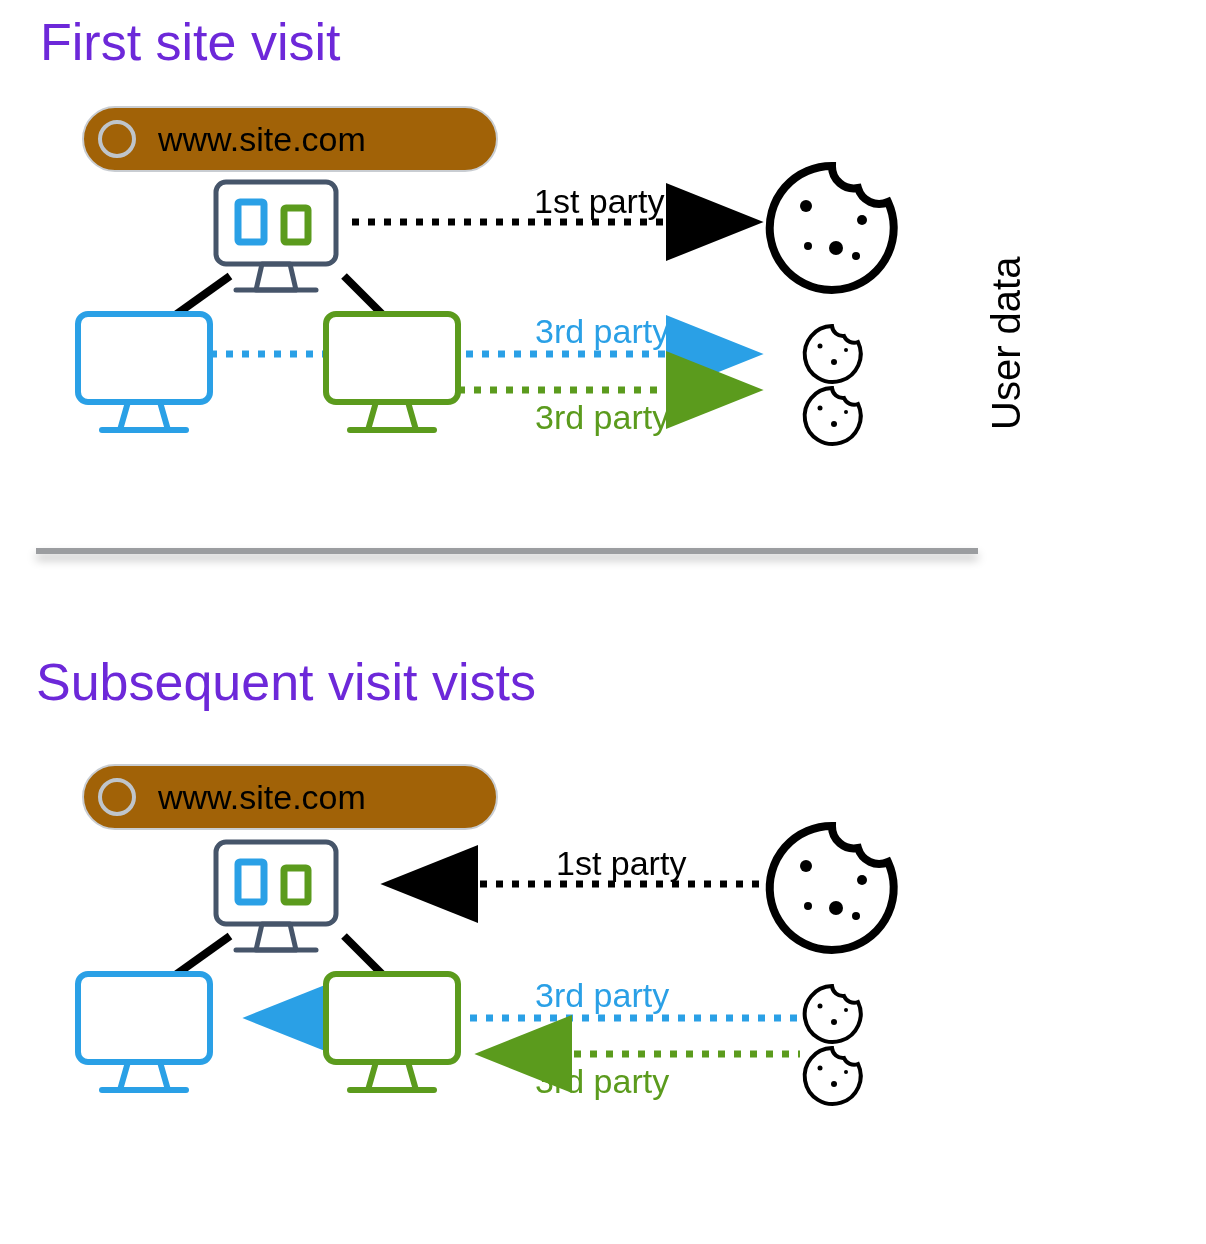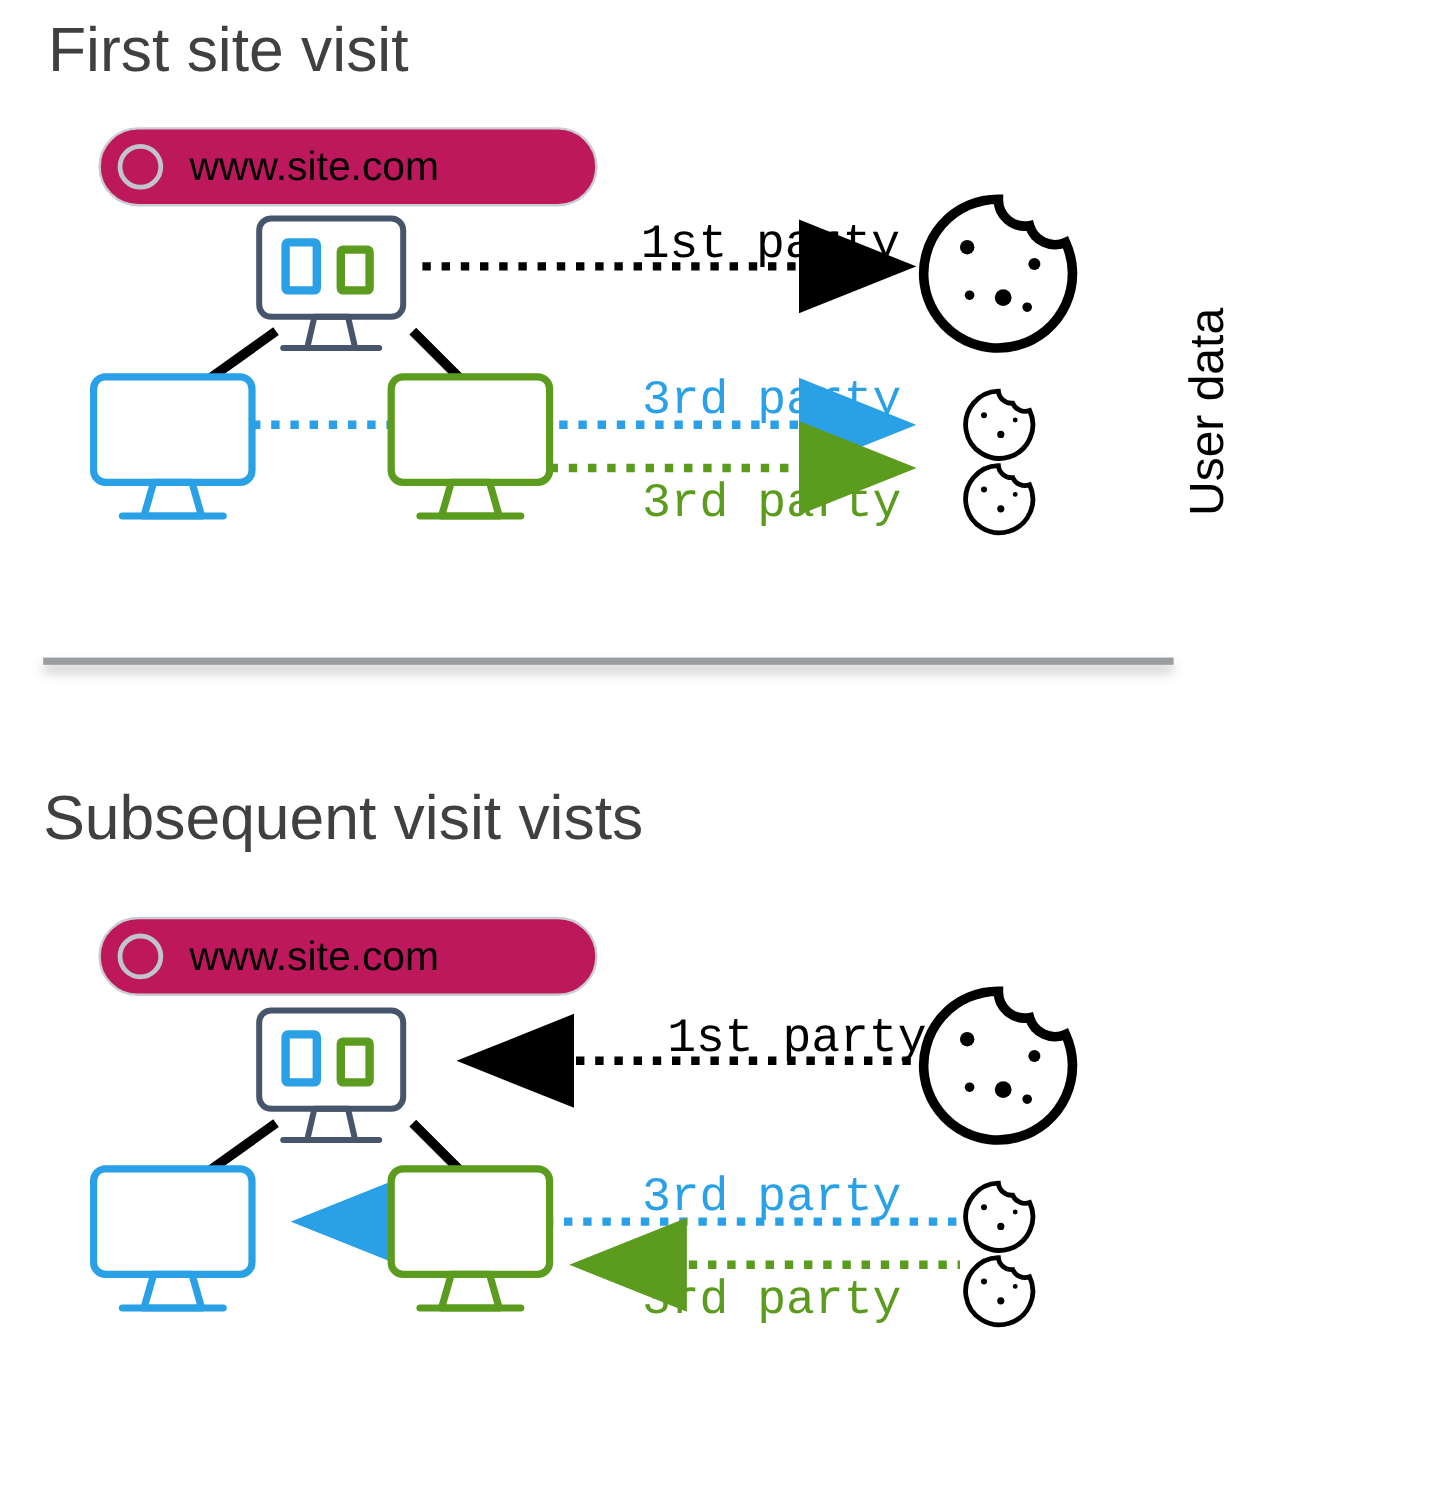--- a/index.html
+++ b/index.html
@@ -9,49 +9,48 @@
     font-family: Arial, Helvetica, sans-serif;
   }
   .canvas {
     position: relative;
     width: 1206px;
     height: 1244px;
   }
   .heading {
     position: absolute;
     font-size: 52px;
-    color: #404040;
+    color: #6d28d9;
     font-weight: 400;
   }
   .url-pill {
     position: absolute;
     border: 2px solid #c9cdd2;
     border-radius: 999px;
     height: 62px;
     display: flex;
     align-items: center;
     padding-left: 14px;
-    background: #be185d;
+    background: #a16207;
   }
   .url-pill .dot {
     width: 38px;
     height: 38px;
     border: 4px solid #bfc5cb;
     border-radius: 50%;
     margin-right: 22px;
     box-sizing: border-box;
   }
   .url-pill .url-text {
     font-size: 34px;
     color: #000;
   }
   .label {
     position: absolute;
-    font-size: 40px;
-    font-family: Liberation Mono, monospace;
+    font-size: 34px;
   }
   .vlabel {
     position: absolute;
     font-size: 40px;
     color: #000;
     transform: rotate(-90deg);
     transform-origin: left top;
   }
   .divider {
     position: absolute;

